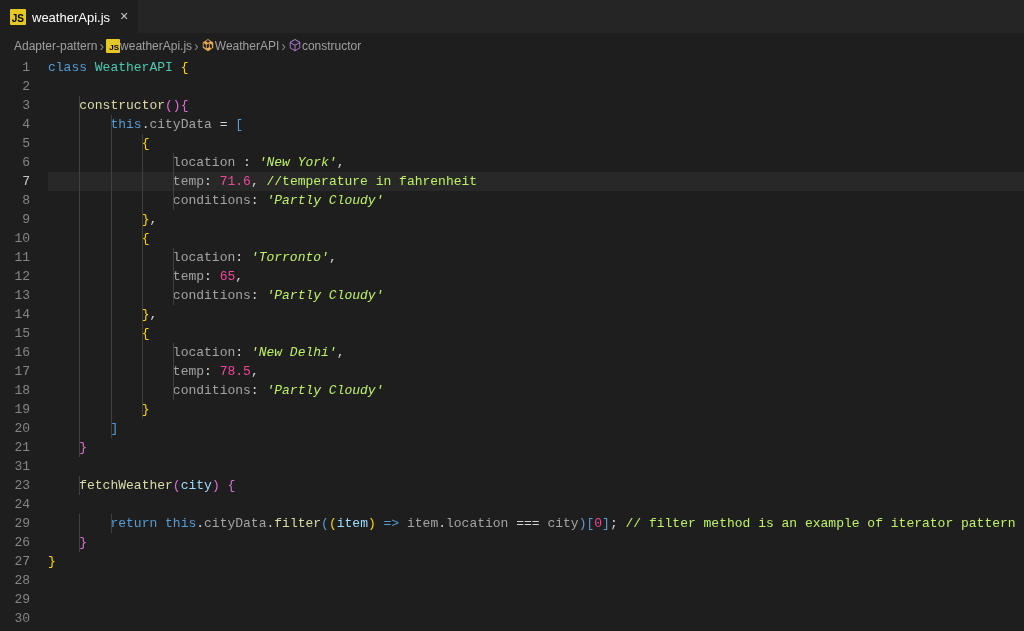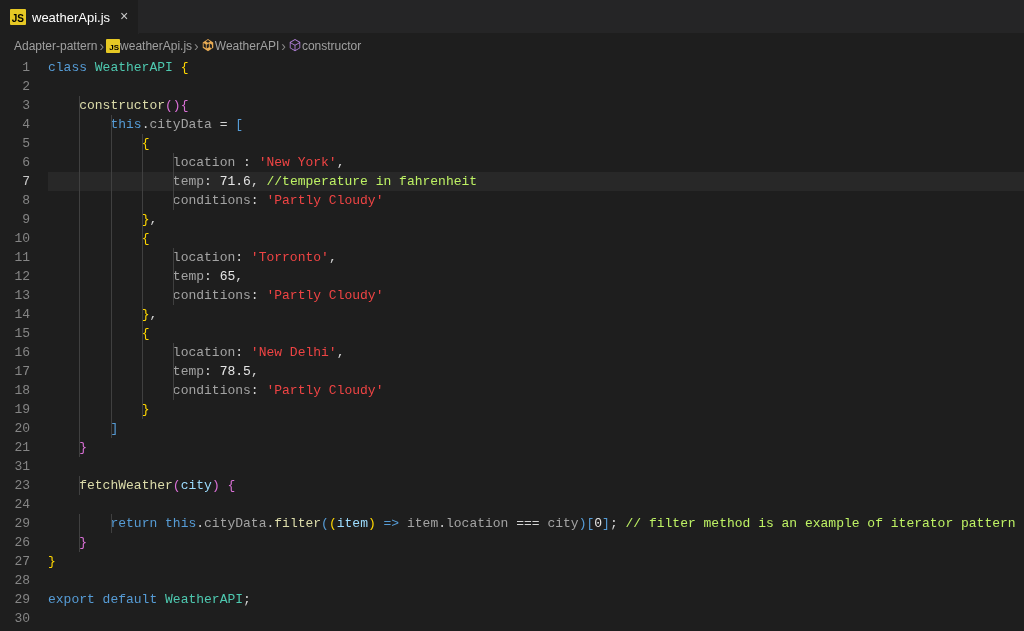--- a/index.html
+++ b/index.html
@@ -130,22 +130,22 @@
     .kw-storage { color: #569cd6; }
     .kw-class { color: #4ec9b0; }
     .kw-brace { color: #ffd700; }
     .kw-brace2 { color: #da70d6; }
     .kw-brace3 { color: #569cd6; }
     .kw-fn { color: #dcdcaa; }
     .kw-paren { color: #da70d6; }
     .kw-this { color: #569cd6; }
     .kw-prop { color: #a3a3a3; }
     .kw-op { color: #d4d4d4; }
-    .kw-str { color: #ef4444; }
-    .kw-num { color: #e5e5e5; }
+    .kw-str { color: #bef264; font-style: italic; }
+    .kw-num { color: #ec4899; }
     .kw-comment { color: #bef264; font-style: normal; }
     .kw-punc { color: #d4d4d4; }
     .kw-param { color: #9cdcfe; }
   </style>
 </head>
 <body>
 
 <div class="tab-bar">
   <div class="tab">
     <span class="js-icon">JS</span>
@@ -230,16 +230,15 @@
       <div class="line"><span>            </span><span class="kw-brace">}</span><span style="position: absolute; left: 31.32px; top: 0px; height: 19px; border-left: 1px solid rgb(64, 64, 64);"></span><span style="position: absolute; left: 62.64px; top: 0px; height: 19px; border-left: 1px solid rgb(64, 64, 64);"></span><span style="position: absolute; left: 93.96px; top: 0px; height: 19px; border-left: 1px solid rgb(64, 64, 64);"></span></div>
       <div class="line"><span>        </span><span class="kw-brace3">]</span><span style="position: absolute; left: 31.32px; top: 0px; height: 19px; border-left: 1px solid rgb(64, 64, 64);"></span><span style="position: absolute; left: 62.64px; top: 0px; height: 19px; border-left: 1px solid rgb(64, 64, 64);"></span></div>
       <div class="line"><span>    </span><span class="kw-brace2">}</span><span style="position: absolute; left: 31.32px; top: 0px; height: 19px; border-left: 1px solid rgb(64, 64, 64);"></span></div>
       <div class="line"></div>
       <div class="line"><span>    </span><span class="kw-fn">fetchWeather</span><span class="kw-paren">(</span><span class="kw-param">city</span><span class="kw-paren">)</span><span class="kw-punc"> </span><span class="kw-brace2">{</span><span style="position: absolute; left: 31.32px; top: 0px; height: 19px; border-left: 1px solid rgb(64, 64, 64);"></span></div>
       <div class="line"></div>
       <div class="line"><span>        </span><span class="kw-storage">return </span><span class="kw-this">this</span><span class="kw-punc">.</span><span class="kw-prop">cityData</span><span class="kw-punc">.</span><span class="kw-fn">filter</span><span class="kw-brace3">(</span><span class="kw-brace">(</span><span class="kw-param">item</span><span class="kw-brace">)</span><span class="kw-storage"> =&gt; </span><span class="kw-prop">item</span><span class="kw-punc">.</span><span class="kw-prop">location</span><span class="kw-op"> === </span><span class="kw-prop">city</span><span class="kw-brace3">)</span><span class="kw-brace3">[</span><span class="kw-num">0</span><span class="kw-brace3">]</span><span class="kw-punc">; </span><span class="kw-comment">// filter method is an example of iterator pattern</span><span style="position: absolute; left: 31.32px; top: 0px; height: 19px; border-left: 1px solid rgb(64, 64, 64);"></span><span style="position: absolute; left: 62.64px; top: 0px; height: 19px; border-left: 1px solid rgb(64, 64, 64);"></span></div>
       <div class="line"><span>    </span><span class="kw-brace2">}</span><span style="position: absolute; left: 31.32px; top: 0px; height: 19px; border-left: 1px solid rgb(64, 64, 64);"></span></div>
       <div class="line"><span class="kw-brace">}</span></div>
       <div class="line"></div>
-      <div class="line"><span class="kw-storage">export default </span><span class="kw-class">WeatherAPI</span><span class="kw-punc">;</span></div>
       <div class="line"></div>
     </div>
 </div>
 
 </body></html>

